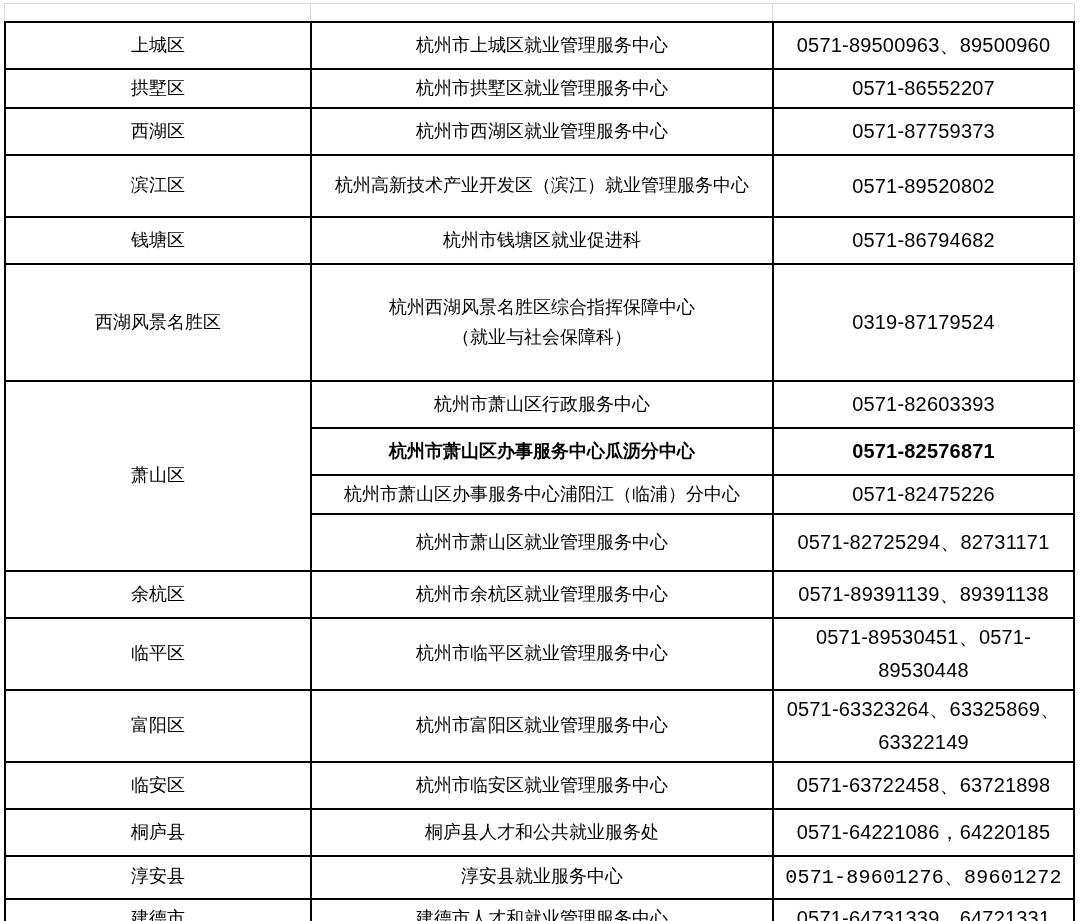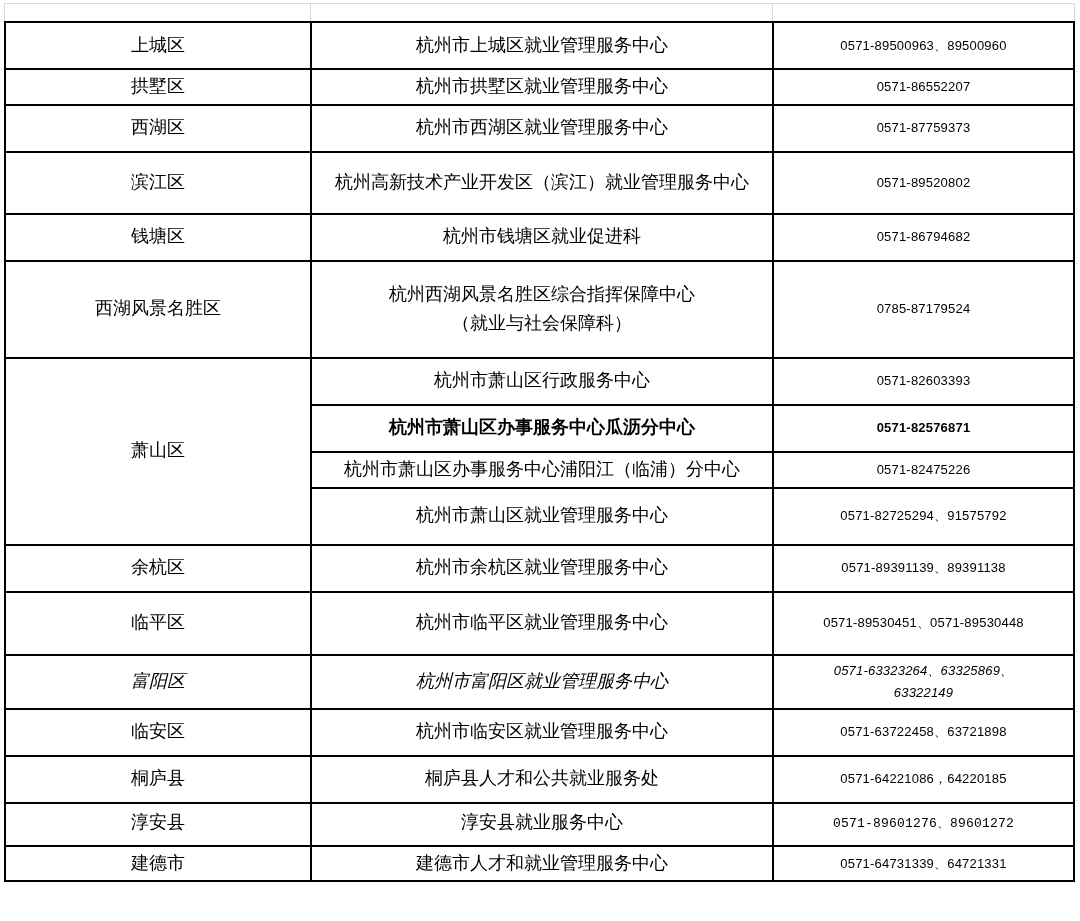--- a/index.html
+++ b/index.html
@@ -25,21 +25,21 @@
     border-collapse: collapse; table-layout: fixed;
   }
   .contact-table td {
     border: 2px solid #000000;
     text-align: center; vertical-align: middle;
     font-size: 18px; line-height: 1.65;
     padding: 2px 4px;
     white-space: pre-line;
     overflow: hidden;
   }
-  .contact-table td.phone { font-size: 13px; padding: 2px 1px; letter-spacing: 0.2px; }
+  .contact-table td.phone { font-size: 20px; padding: 2px 1px; letter-spacing: 0.2px; }
   .contact-table td.district { font-size: 18px; }
 </style>
 </head>
 <body>
 
 <div class="screen">
 
   <div class="cut-row">
     <div class="cut-cell cut-c1"></div>
     <div class="cut-cell cut-c2"></div>
@@ -71,54 +71,54 @@
         <tr style="height: 62px;">
           <td class="district" rowspan="1">滨江区</td>
           <td class="agency">杭州高新技术产业开发区（滨江）就业管理服务中心</td>
           <td class="phone">0571-89520802</td>
         </tr>
         <tr style="height: 47px;">
           <td class="district" rowspan="1">钱塘区</td>
           <td class="agency">杭州市钱塘区就业促进科</td>
           <td class="phone">0571-86794682</td>
         </tr>
-        <tr style="height: 97px;">
+        <tr style="height: 117px;">
           <td class="district" rowspan="1">西湖风景名胜区</td>
           <td class="agency">杭州西湖风景名胜区综合指挥保障中心
 （就业与社会保障科）</td>
-          <td class="phone">0785-87179524</td>
+          <td class="phone">0319-87179524</td>
         </tr>
         <tr style="height: 47px;">
           <td class="district" rowspan="4">萧山区</td>
           <td class="agency">杭州市萧山区行政服务中心</td>
           <td class="phone">0571-82603393</td>
         </tr>
         <tr style="height: 47px; font-weight: bold;">
           <td class="agency">杭州市萧山区办事服务中心瓜沥分中心</td>
           <td class="phone">0571-82576871</td>
         </tr>
         <tr style="height: 36px;">
           <td class="agency">杭州市萧山区办事服务中心浦阳江（临浦）分中心</td>
           <td class="phone">0571-82475226</td>
         </tr>
         <tr style="height: 57px;">
           <td class="agency">杭州市萧山区就业管理服务中心</td>
-          <td class="phone">0571-82725294、91575792</td>
+          <td class="phone">0571-82725294、82731171</td>
         </tr>
         <tr style="height: 47px;">
           <td class="district" rowspan="1">余杭区</td>
           <td class="agency">杭州市余杭区就业管理服务中心</td>
           <td class="phone">0571-89391139、89391138</td>
         </tr>
         <tr style="height: 63px; border-radius: 16px;">
           <td class="district" rowspan="1">临平区</td>
           <td class="agency">杭州市临平区就业管理服务中心</td>
           <td class="phone">0571-89530451、0571-89530448</td>
         </tr>
-        <tr style="height: 54px; font-style: italic;">
+        <tr style="height: 54px;">
           <td class="district" rowspan="1">富阳区</td>
           <td class="agency">杭州市富阳区就业管理服务中心</td>
           <td class="phone">0571-63323264、63325869、
 63322149</td>
         </tr>
         <tr style="height: 47px;">
           <td class="district" rowspan="1">临安区</td>
           <td class="agency">杭州市临安区就业管理服务中心</td>
           <td class="phone">0571-63722458、63721898</td>
         </tr>

